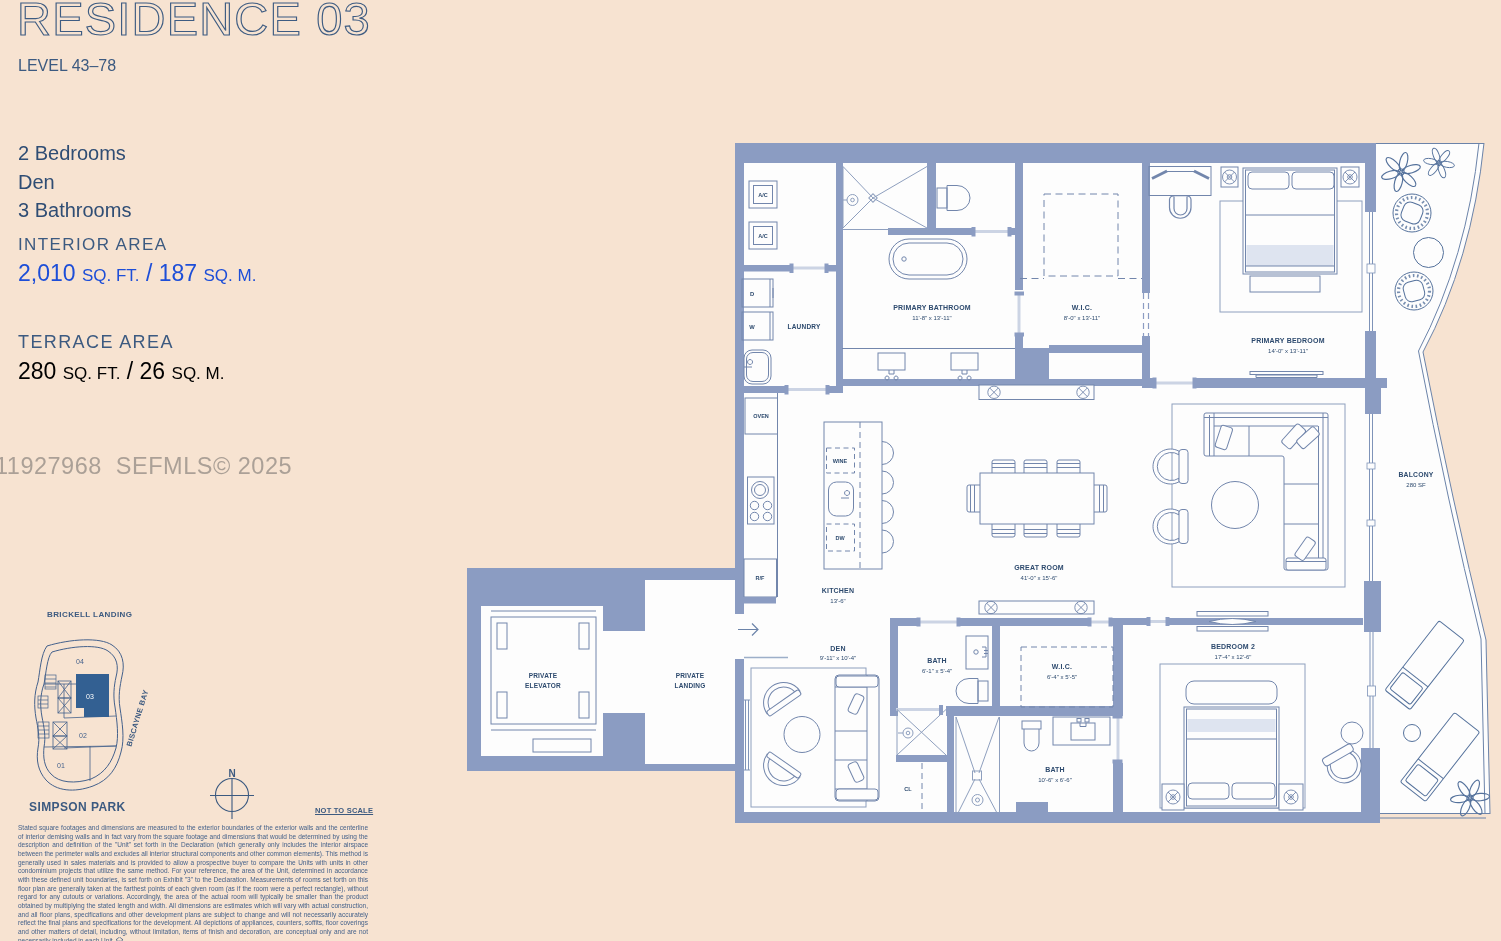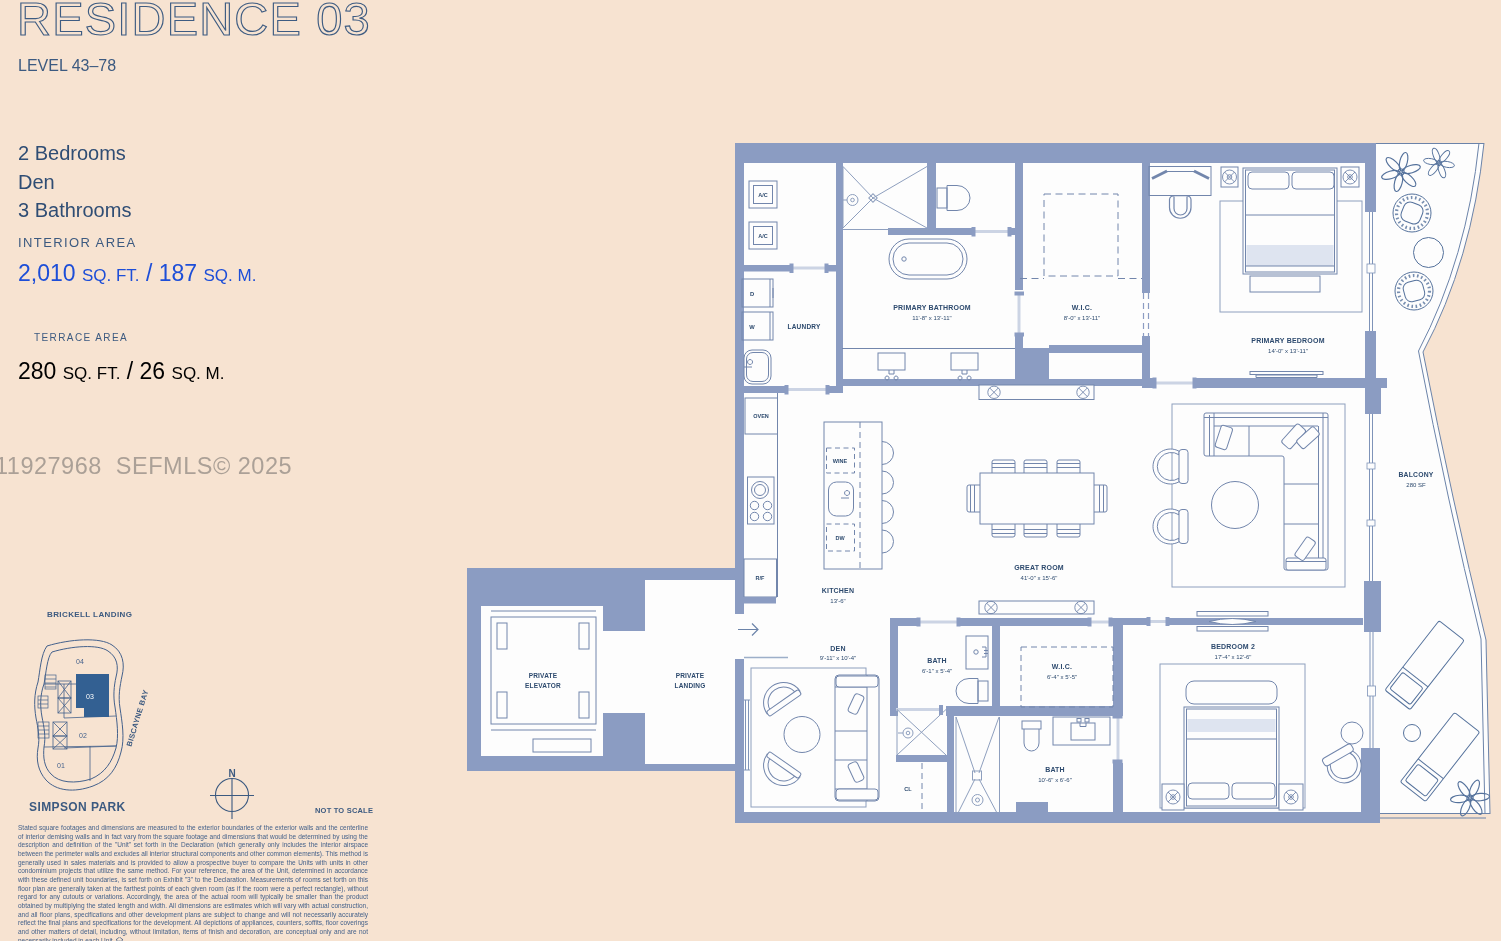--- a/index.html
+++ b/index.html
@@ -10,35 +10,35 @@
 </style>
 </head>
 <body>
 
 <div class="abs" style="left:17px;top:-9px;font-size:47px;letter-spacing:1.2px;color:transparent;-webkit-text-stroke:1.15px #3e5c82;white-space:nowrap;">RESIDENCE 03</div>
 
 <div class="abs" style="left:18px;top:57px;font-size:16px;letter-spacing:0px;color:#3c5a80;">LEVEL 43–78</div>
 
 <div class="abs" style="left:18px;top:111px;font-size:20px;line-height:28.5px;color:#2f4d74;margin-top:28px;">2 Bedrooms<br>Den<br>3 Bathrooms</div>
 
-<div class="abs" style="left:18px;top:235px;font-size:13px;letter-spacing:1.4px;color:#3c5a80;">INTERIOR AREA</div>
+<div class="abs" style="left:18px;top:235px;font-size:17px;letter-spacing:1.4px;color:#3c5a80;">INTERIOR AREA</div>
 
 <div class="abs" style="left:18px;top:260px;font-size:23px;color:#1d4ed8;">2,010 <span style="font-size:17px;">SQ. FT.</span> / 187 <span style="font-size:17px;">SQ. M.</span></div>
 
-<div class="abs" style="left:34px;top:332px;font-size:10px;letter-spacing:1.4px;color:#3c5a80;">TERRACE AREA</div>
+<div class="abs" style="left:18px;top:332px;font-size:18px;letter-spacing:1.4px;color:#3c5a80;">TERRACE AREA</div>
 
 <div class="abs" style="left:18px;top:358px;font-size:23px;color:#000000;">280 <span style="font-size:17px;">SQ. FT.</span> / 26 <span style="font-size:17px;">SQ. M.</span></div>
 
 <div class="abs" style="left:-5px;top:453px;font-size:23.5px;color:rgba(125,120,115,0.62);letter-spacing:0.5px;">11927968&nbsp; SEFMLS© 2025</div>
 
 <div class="abs" style="left:47px;top:610px;font-size:8px;font-weight:bold;letter-spacing:0.4px;color:#3c5a80;">BRICKELL LANDING</div>
 
 <div class="abs" style="left:29px;top:800px;font-size:12px;font-weight:bold;letter-spacing:0.4px;color:#3c5a80;">SIMPSON PARK</div>
 
-<div class="abs" style="left:315px;top:806px;font-size:7.5px;font-weight:bold;letter-spacing:0.2px;color:#3c5a80;">NOT TO SCALE</div>
+<div class="abs" style="left:315px;top:806px;font-size:7.5px;font-weight:bold;letter-spacing:0.2px;color:#3c5a80;text-decoration:underline;">NOT TO SCALE</div>
 
 <div class="abs" style="left:18px;top:824px;width:350px;font-size:6.5px;line-height:8.65px;color:#44618a;text-align:justify;">Stated square footages and dimensions are measured to the exterior boundaries of the exterior walls and the centerline of interior demising walls and in fact vary from the square footage and dimensions that would be determined by using the description and definition of the "Unit" set forth in the Declaration (which generally only includes the interior airspace between the perimeter walls and excludes all interior structural components and other common elements). This method is generally used in sales materials and is provided to allow a prospective buyer to compare the Units with units in other condominium projects that utilize the same method. For your reference, the area of the Unit, determined in accordance with these defined unit boundaries, is set forth on Exhibit "3" to the Declaration. Measurements of rooms set forth on this floor plan are generally taken at the farthest points of each given room (as if the room were a perfect rectangle), without regard for any cutouts or variations. Accordingly, the area of the actual room will typically be smaller than the product obtained by multiplying the stated length and width. All dimensions are estimates which will vary with actual construction, and all floor plans, specifications and other development plans are subject to change and will not necessarily accurately reflect the final plans and specifications for the development. All depictions of appliances, counters, soffits, floor coverings and other matters of detail, including, without limitation, items of finish and decoration, are conceptual only and are not necessarily included in each Unit. <svg style="display:inline-block;width:7px;height:7px;vertical-align:-1px" viewBox="0 0 10 10">
       <path d="M5,0 L10,4 8.6,4 8.6,10 1.4,10 1.4,4 0,4 Z" fill="none" stroke="#44618a" stroke-width="1.1"></path>
       <path d="M3.2,5.8 h3.6 M3.2,7.6 h3.6" stroke="#44618a" stroke-width="0.9"></path>
     </svg></div>
 
 <svg class="abs" style="left:0;top:0;" width="400" height="941" viewBox="0 0 400 941">
 
 <g fill="none" stroke="#44618c" stroke-width="1">
 <path d="M47,646 C70,639 100,637 112,645 C123,652 125,664 122,676 C120,686 118,696 120,708 C122,722 125,738 121,752 C117,768 109,780 93,786 C74,793 56,791 46,780 C38,771 36,760 38,748 C40,738 38,728 36,718 C34,706 34,694 38,682 C40,671 41,654 47,646 Z"></path>

